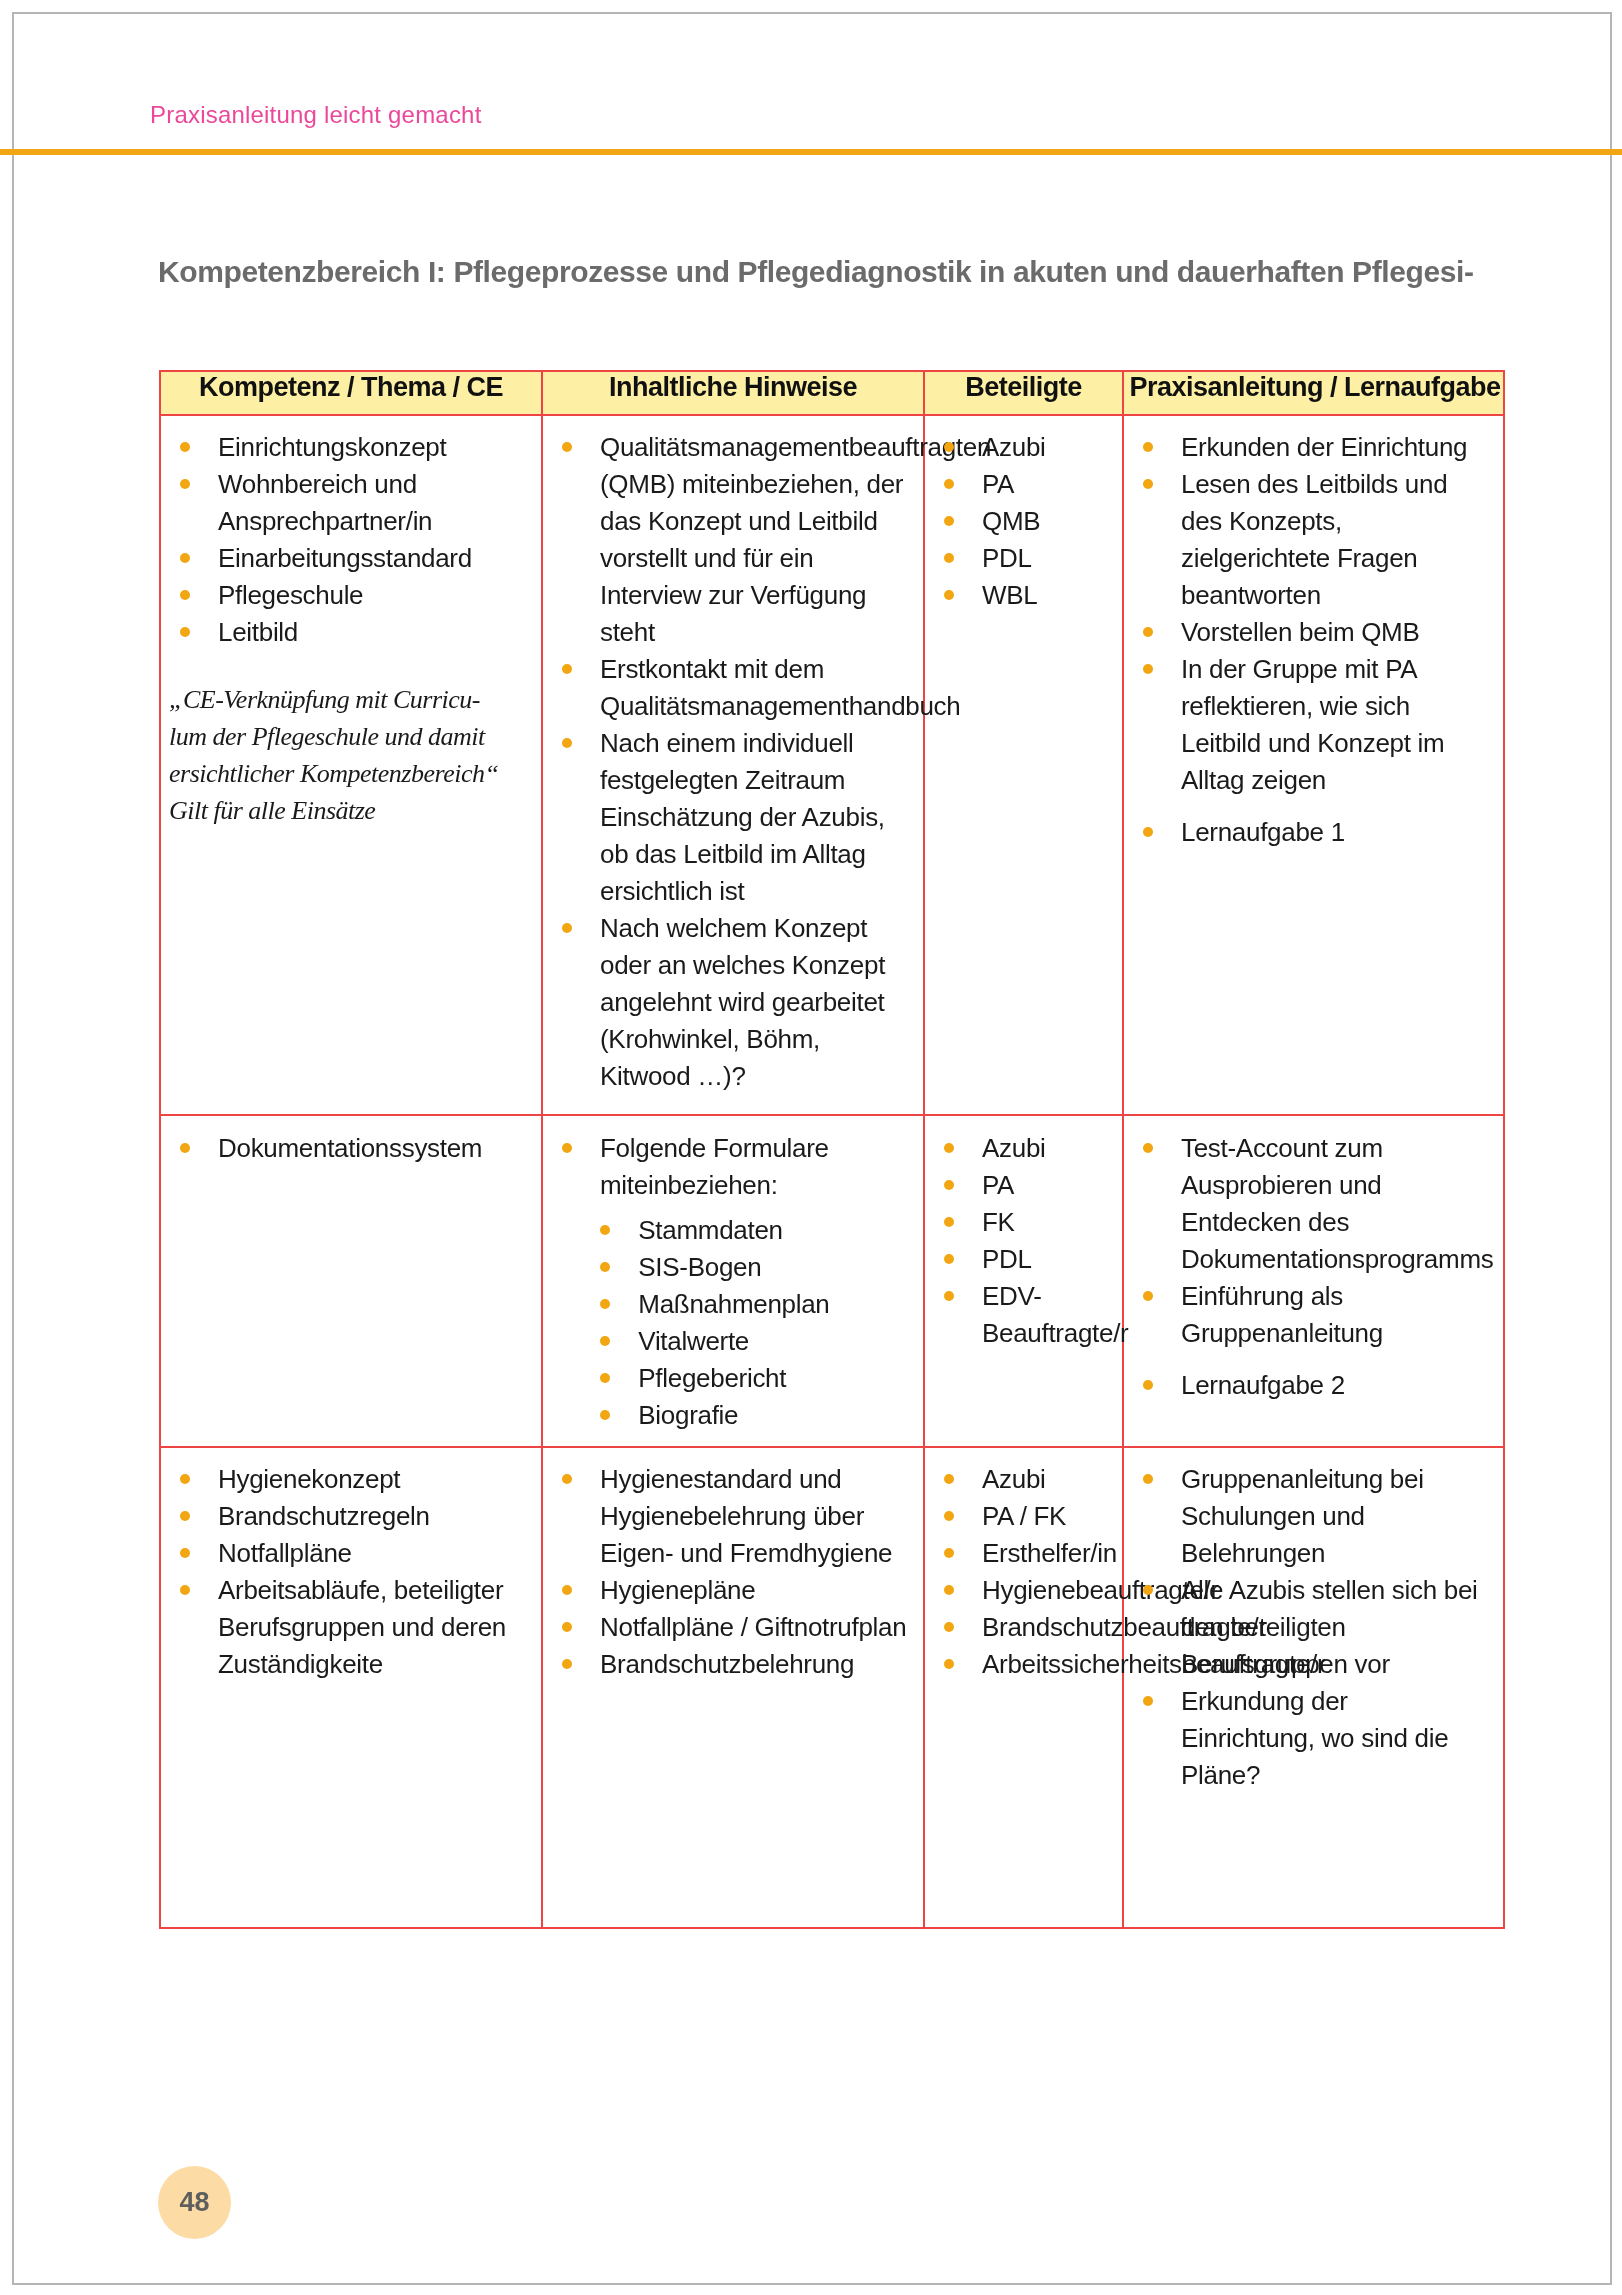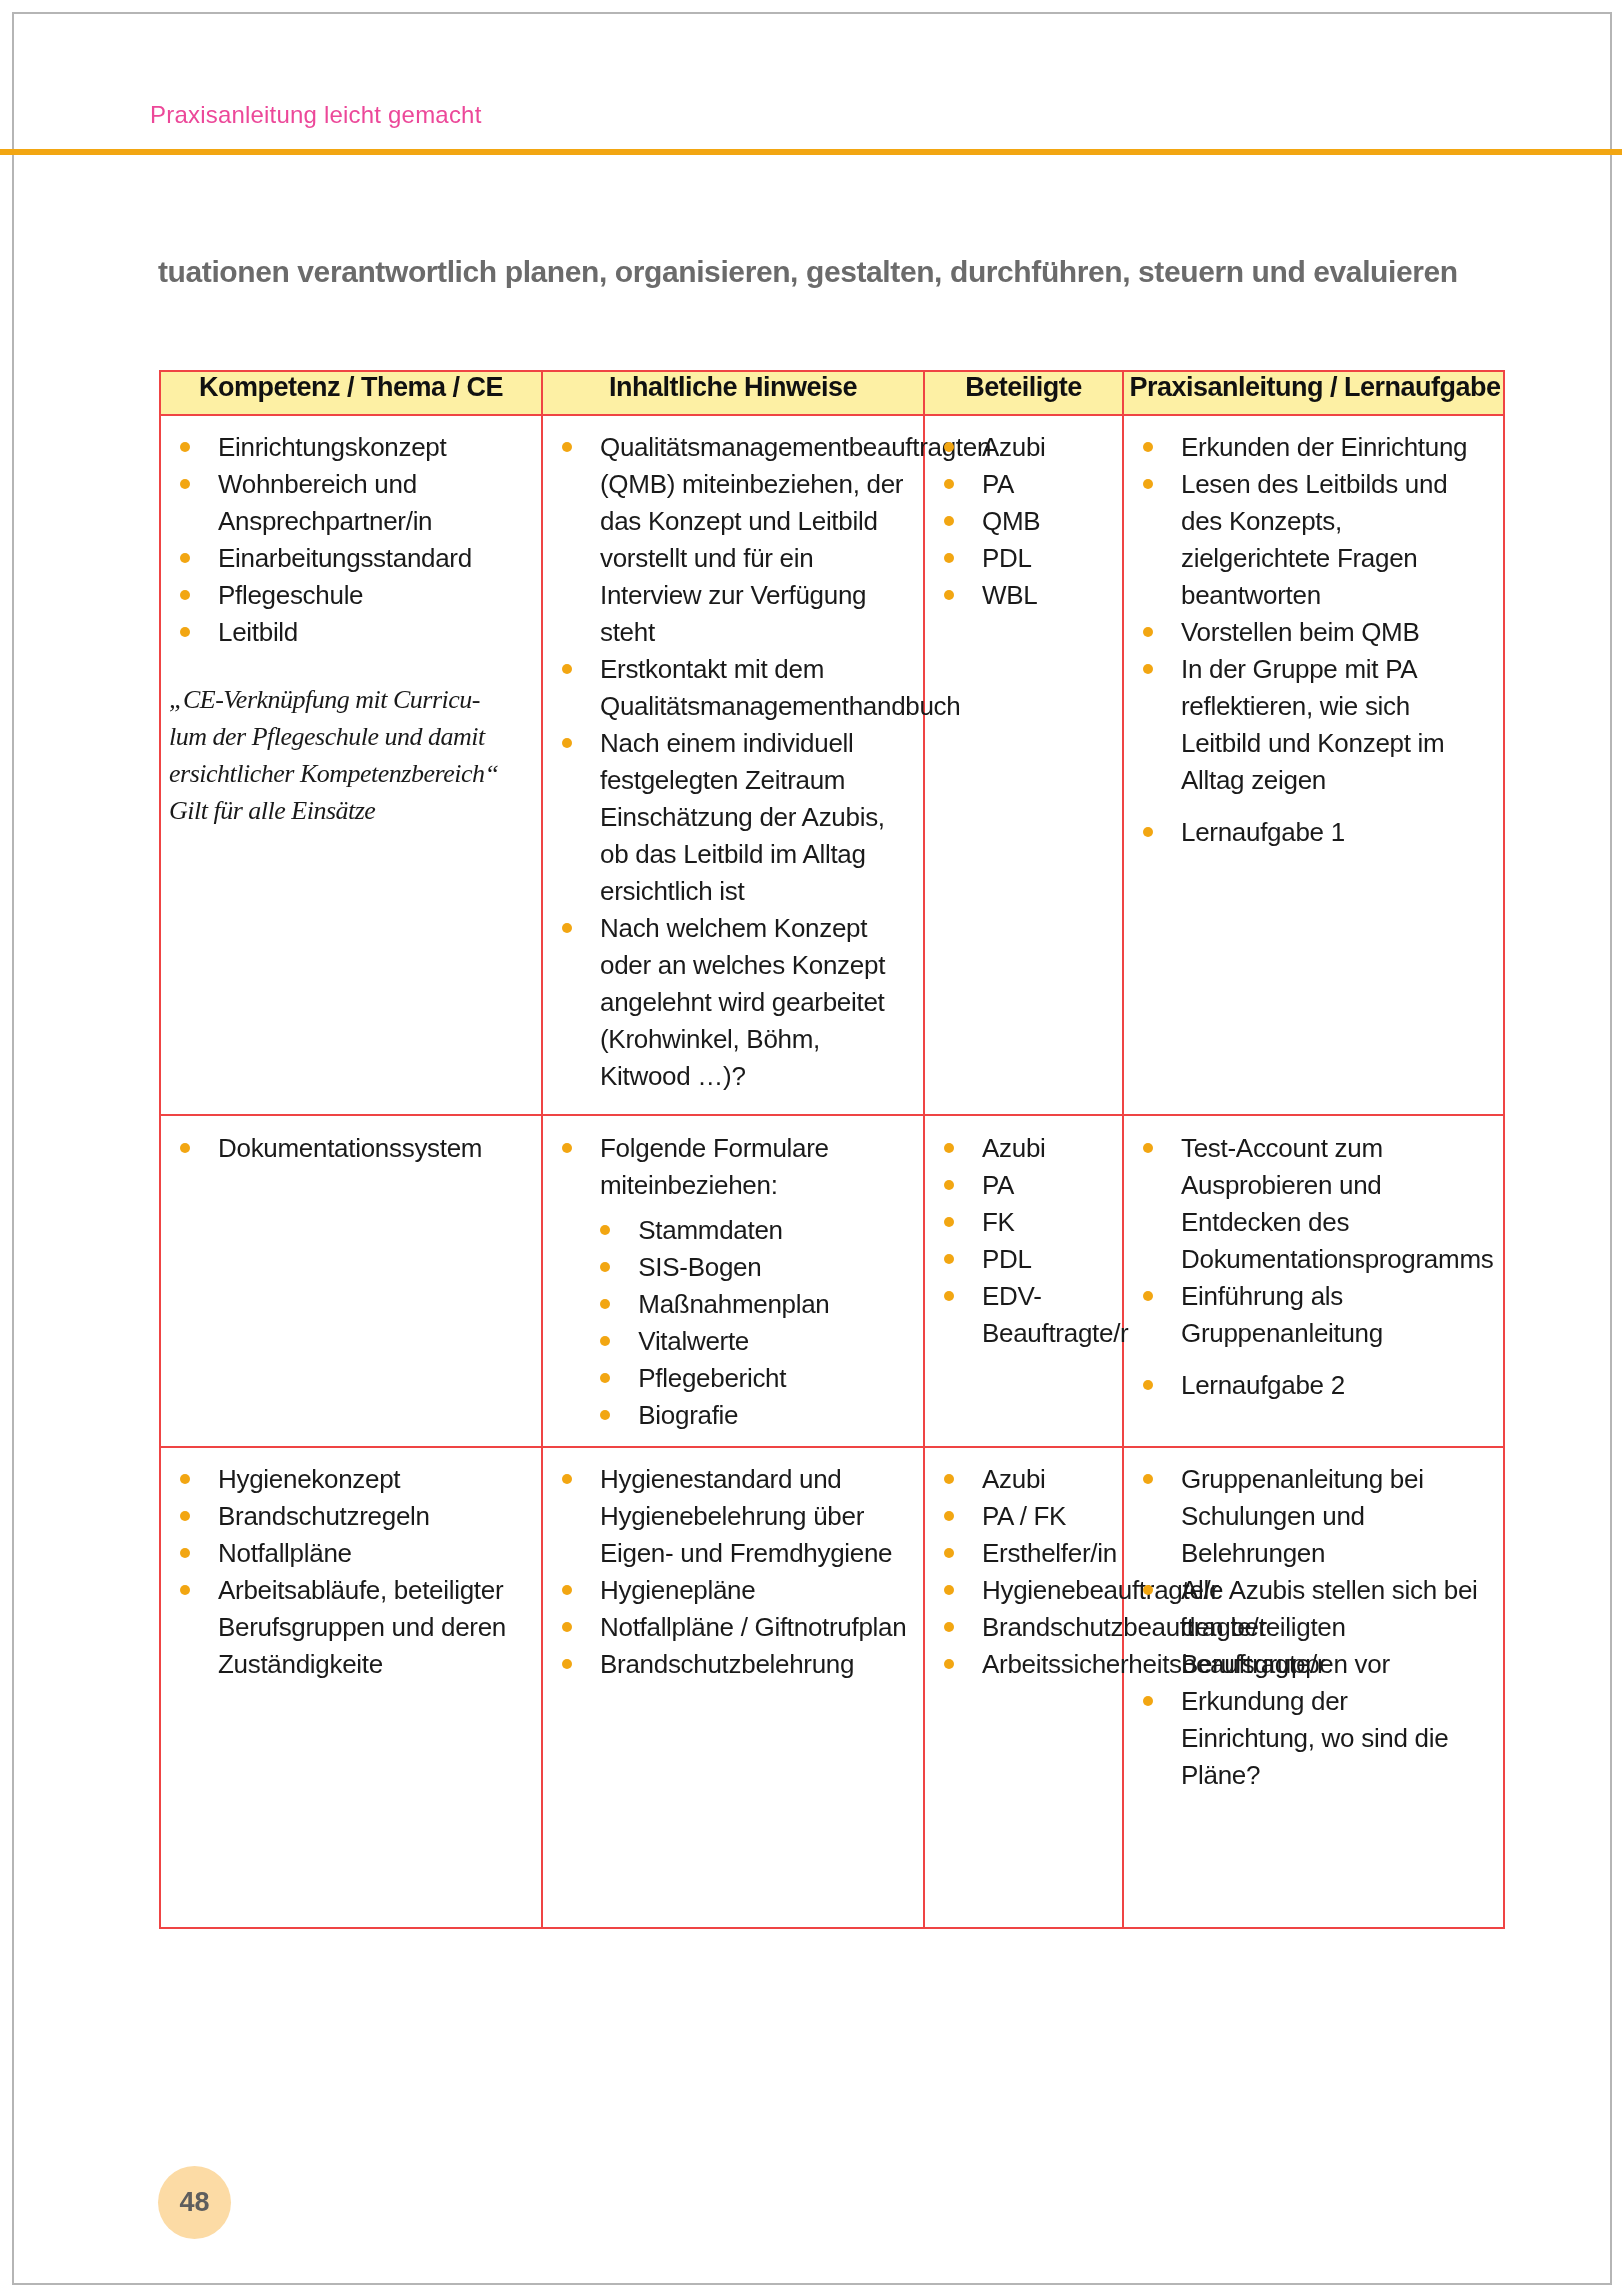--- a/index.html
+++ b/index.html
@@ -41,21 +41,21 @@
                 display: flex; align-items: center; justify-content: center; }
 </style>
 </head>
 <body>
 
 <div class="page-frame"></div>
 <div class="running-head">Praxisanleitung leicht gemacht</div>
 <div class="accent-rule"></div>
 
 <h1 class="section-title">
-  <span>tuationen verantwortlich planen, organisieren, gestalten, durchführen, steuern und evaluieren</span>
+  <span>Kompetenzbereich I: Pflegeprozesse und Pflegediagnostik in akuten und dauerhaften Pflegesi-</span>
 </h1>
 
 <table class="comp">
   <colgroup>
       <col class="c1">
       <col class="c2">
       <col class="c3">
       <col class="c4">
     </colgroup>
   <thead>

